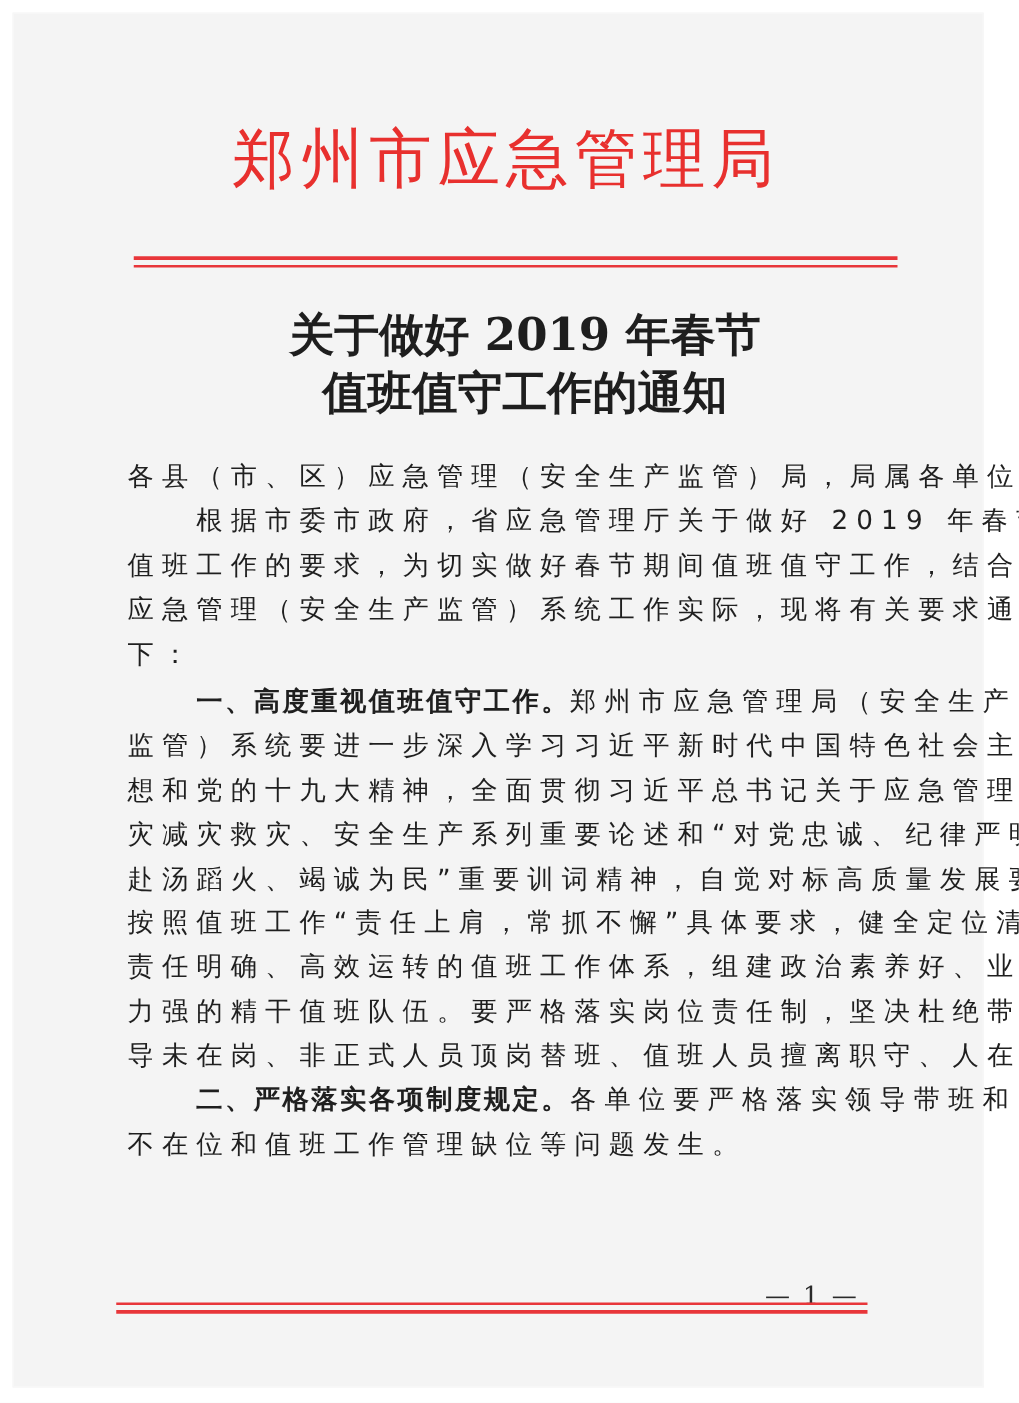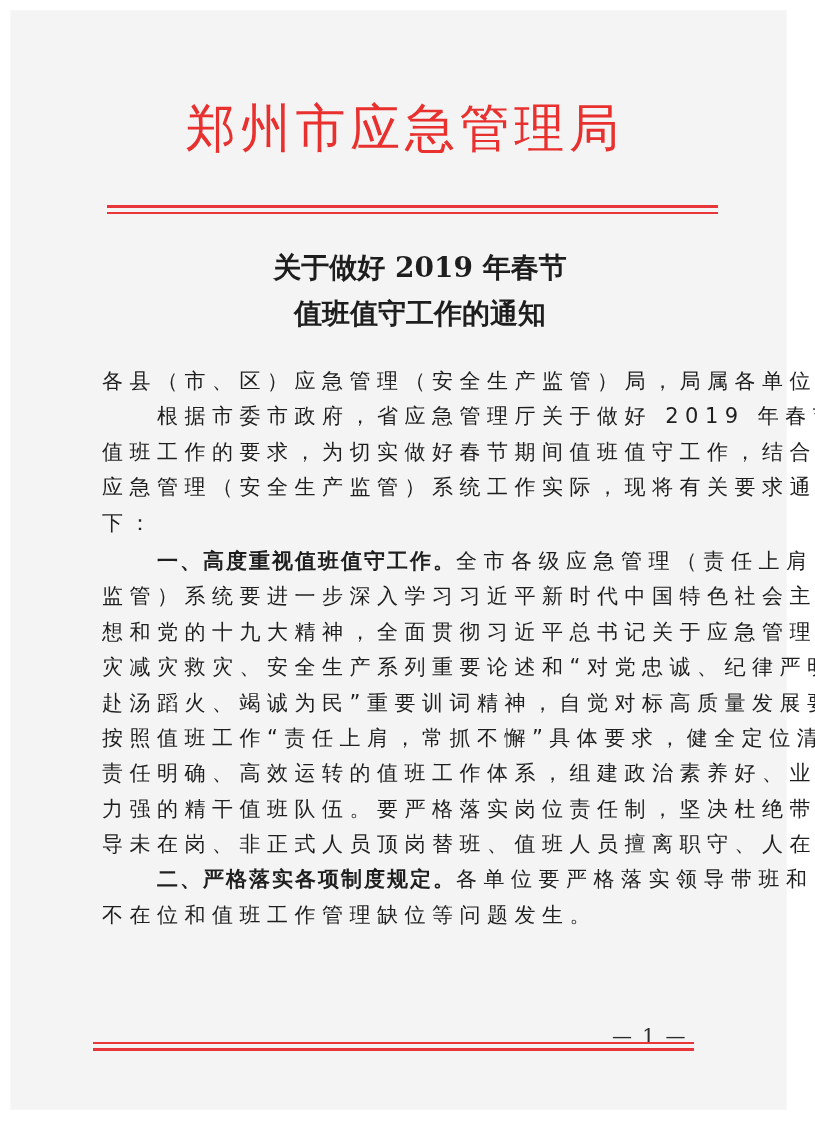--- a/index.html
+++ b/index.html
@@ -43,21 +43,21 @@
     position: absolute;
     background: #e8363a;
   }
   .doc-title {
     position: absolute;
     left: 200px;
     width: 440px;
     text-align: center;
     font-family: "DejaVu Serif", "Liberation Serif", serif;
     font-weight: bold;
-    font-size: 28px;
+    font-size: 36px;
     color: #1e1e1e;
     line-height: 36px;
     white-space: nowrap;
   }
   .body-text {
     position: absolute;
     left: 102px;
     width: 584px;
     font-family: "DejaVu Sans", "Liberation Sans", sans-serif;
     font-size: 21px;
@@ -104,21 +104,21 @@
 
 <div class="body-text" style="top:364px;">
   <span class="line">各县（市、区）应急管理（安全生产监管）局，局属各单位、机</span>
 
   <span class="line indent">根据市委市政府，省应急管理厅关于做好 2019 年春节期间</span>
   <span class="line">值班工作的要求，为切实做好春节期间值班值守工作，结合全市</span>
   <span class="line">应急管理（安全生产监管）系统工作实际，现将有关要求通知如</span>
   <span class="line">下：</span>
 
   <span class="line indent" style="margin-top:3px;">
-    <span class="bold-lead">一、高度重视值班值守工作。</span><span>全市各级应急管理（责任上肩</span>
+    <span class="bold-lead">一、高度重视值班值守工作。</span><span>郑州市应急管理局（安全生产</span>
   </span>
   <span class="line">监管）系统要进一步深入学习习近平新时代中国特色社会主义思</span>
   <span class="line">想和党的十九大精神，全面贯彻习近平总书记关于应急管理、防</span>
   <span class="line">灾减灾救灾、安全生产系列重要论述和“对党忠诚、纪律严明、</span>
   <span class="line">赴汤蹈火、竭诚为民”重要训词精神，自觉对标高质量发展要求，</span>
   <span class="line">按照值班工作“责任上肩，常抓不懈”具体要求，健全定位清晰、</span>
   <span class="line">责任明确、高效运转的值班工作体系，组建政治素养好、业务能</span>
   <span class="line">力强的精干值班队伍。要严格落实岗位责任制，坚决杜绝带班领</span>
   <span class="line">导未在岗、非正式人员顶岗替班、值班人员擅离职守、人在岗心</span>
   <span class="line indent">

